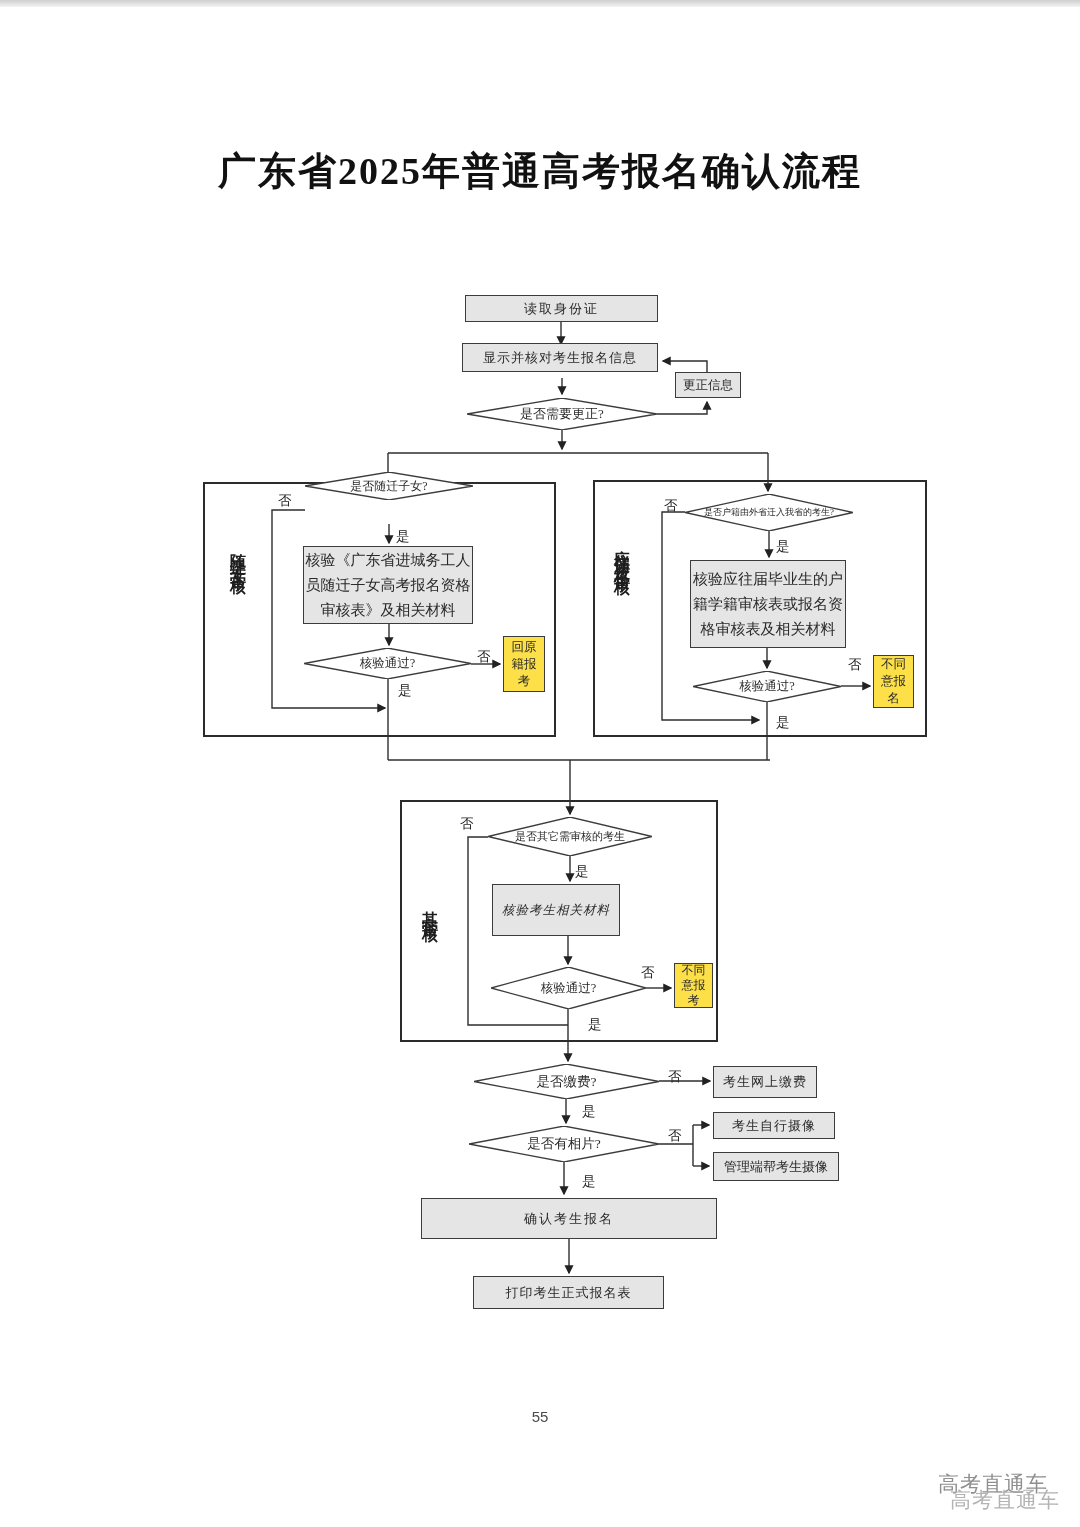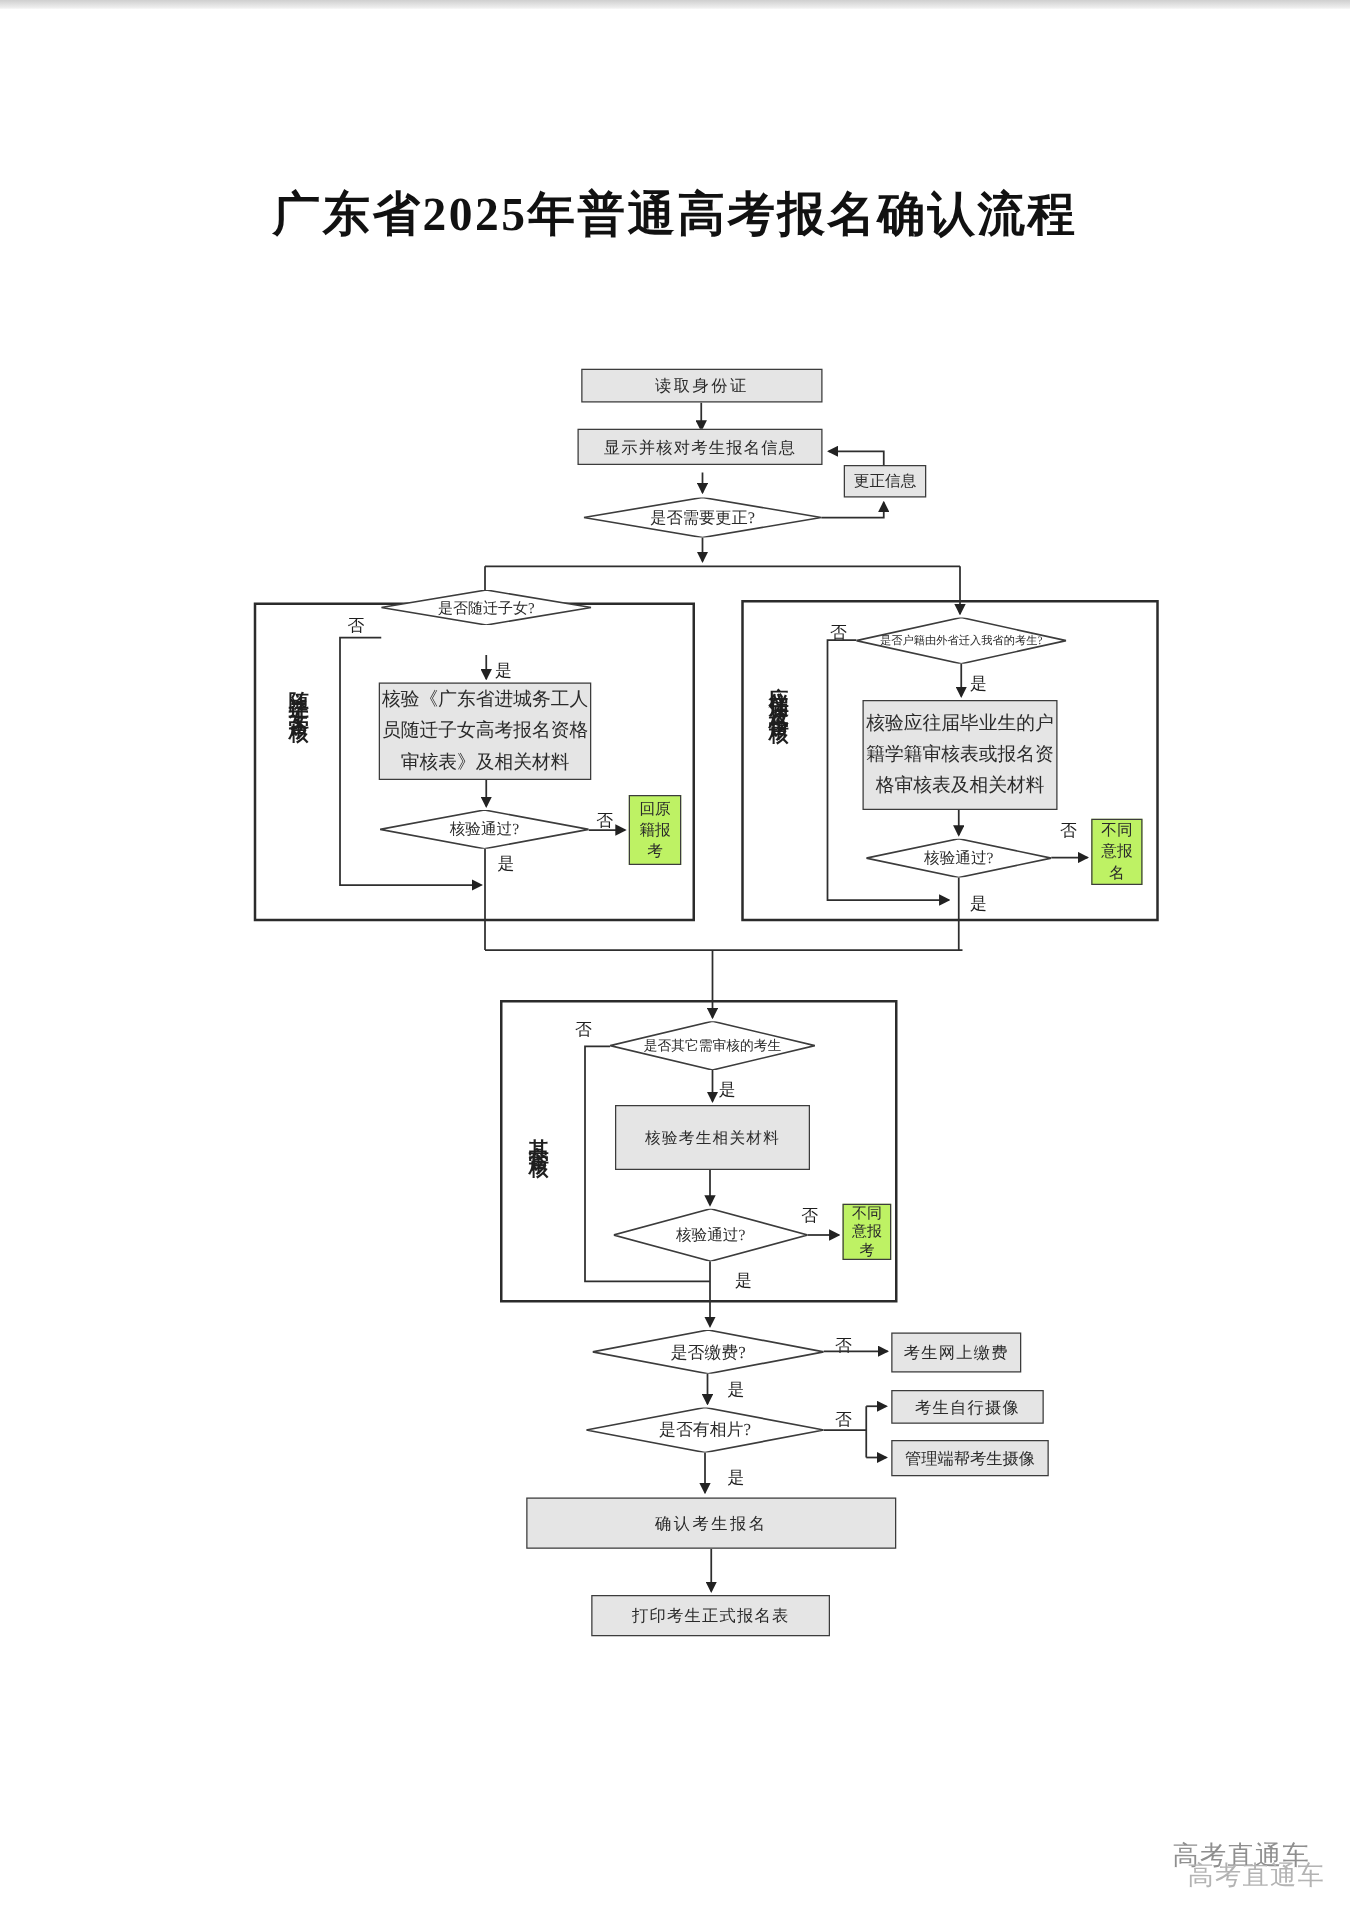--- a/index.html
+++ b/index.html
@@ -5,21 +5,21 @@
   html,body{margin:0;padding:0;background:#ffffff;}
   #page{position:relative;width:1080px;height:1527px;background:#ffffff;overflow:hidden;
         font-family:"Liberation Serif","DejaVu Serif",serif;color:#2a2a2a;}
   .edge-top{position:absolute;top:0;left:0;width:1080px;height:7px;
             background:linear-gradient(#cfcfcf,#f3f3f3);}
   .doc-title{position:absolute;top:146px;left:0;width:1080px;text-align:center;
              font-size:38px;font-weight:bold;letter-spacing:2px;color:#111;}
   .node{position:absolute;display:flex;align-items:center;justify-content:center;
         text-align:center;box-sizing:border-box;}
   .box{background:#e5e5e5;border:1.4px solid #3c3c3c;font-size:13px;}
-  .smallbox{background:#bef264;border:1.4px solid #3c3c3c;font-size:12.5px;line-height:17px;
+  .smallbox{background:#fde047;border:1.4px solid #3c3c3c;font-size:12.5px;line-height:17px;
             padding:2px 4px;word-break:break-all;}
   .diamond{background:transparent;}
   .diamond svg{position:absolute;inset:0;width:100%;height:100%;}
   .diamond .dtxt{position:relative;z-index:2;font-size:12.5px;}
   .section{position:absolute;border:2.4px solid #2b2b2b;box-sizing:border-box;background:transparent;}
   .vlabel{position:absolute;writing-mode:vertical-rl;text-orientation:upright;
           font-size:16px;font-weight:bold;letter-spacing:5px;color:#1e1e1e;}
   .yn{position:absolute;font-size:13.5px;color:#1e1e1e;}
   .lines-svg{position:absolute;top:0;left:0;z-index:1;}
   .node{z-index:2;}
@@ -159,21 +159,21 @@
 
   <div class="node diamond" style="left:488px;top:817px;width:164px;height:39px;">
     <svg viewBox="0 0 100 40" preserveAspectRatio="none">
       <polygon points="50,0 100,20 50,40 0,20" fill="#ffffff" stroke="#3c3c3c" vector-effect="non-scaling-stroke" stroke-width="1.3"></polygon>
     </svg>
     <span class="dtxt" style="font-size:11px;">是否其它需审核的考生</span>
   </div>
   <div class="yn" style="left:460px;top:815px;">否</div>
   <div class="yn" style="left:575px;top:863px;">是</div>
 
-  <div class="node box" style="left:492px;top:884px;width:156px;height:52px;font-size:12.5px;letter-spacing:1px;">核验考生相关材料</div>
+  <div class="node box" style="left:492px;top:884px;width:128px;height:52px;font-size:12.5px;letter-spacing:1px;font-style:italic;">核验考生相关材料</div>
 
   <div class="node diamond" style="left:491px;top:967px;width:155px;height:42px;">
     <svg viewBox="0 0 100 40" preserveAspectRatio="none">
       <polygon points="50,0 100,20 50,40 0,20" fill="#ffffff" stroke="#3c3c3c" vector-effect="non-scaling-stroke" stroke-width="1.3"></polygon>
     </svg>
     <span class="dtxt">核验通过?</span>
   </div>
   <div class="yn" style="left:641px;top:964px;">否</div>
   <div class="yn" style="left:588px;top:1016px;">是</div>
 
@@ -200,16 +200,17 @@
   <div class="yn" style="left:582px;top:1173px;">是</div>
 
   <div class="node box" style="left:713px;top:1112px;width:122px;height:27px;letter-spacing:1px;">考生自行摄像</div>
 
   <div class="node box" style="left:713px;top:1152px;width:126px;height:29px;">管理端帮考生摄像</div>
 
   <div class="node box" style="left:421px;top:1198px;width:296px;height:41px;letter-spacing:2px;">确认考生报名</div>
 
   <div class="node box" style="left:473px;top:1276px;width:191px;height:33px;letter-spacing:1px;">打印考生正式报名表</div>
 
+  <div class="pageno">55</div>
   <div class="wm1">高考直通车</div>
   <div class="wm2">高考直通车</div>
 
 </div>
 
 </body></html>

